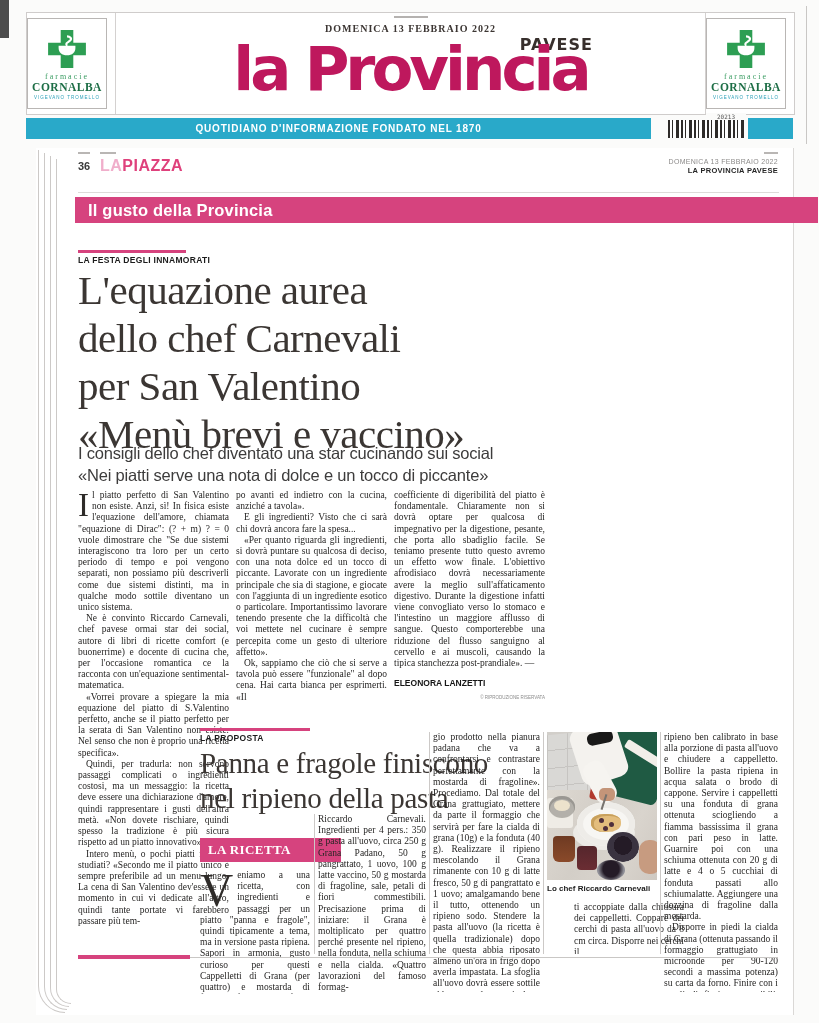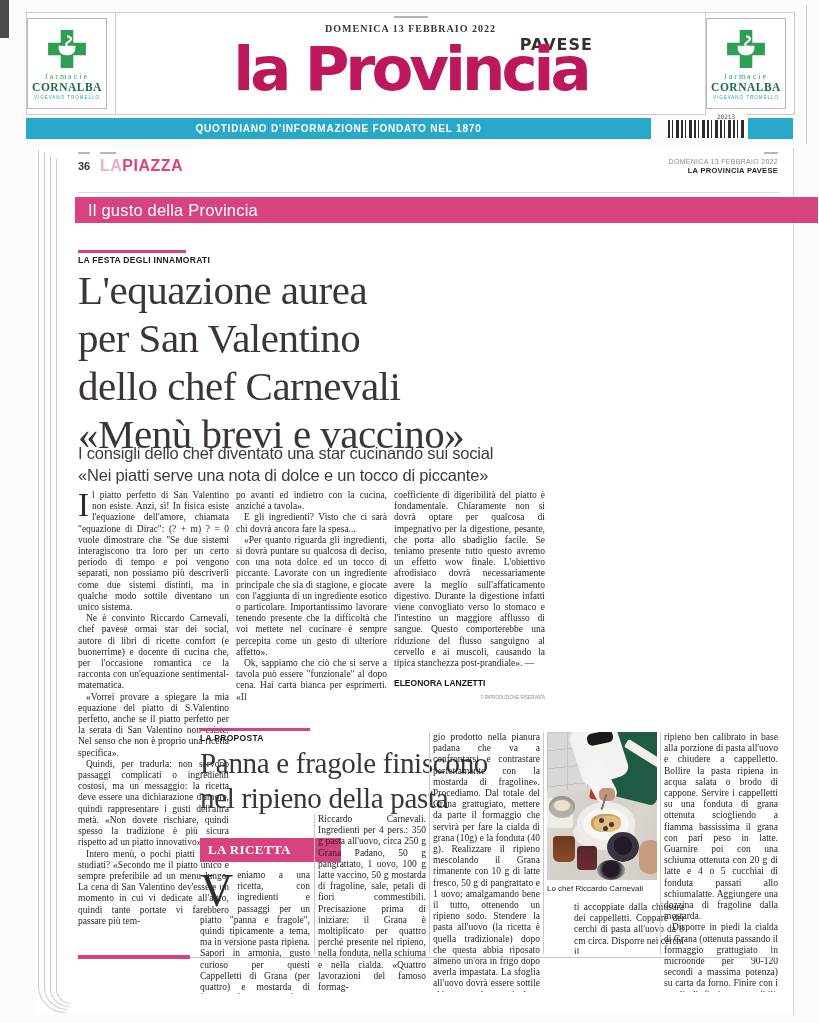--- a/index.html
+++ b/index.html
@@ -42,21 +42,21 @@
   .pg-num{left:42px;top:12px;font-size:11px;font-weight:bold;color:#3a3a3a;}
   .section{left:64px;top:9px;font-size:16px;font-weight:bold;letter-spacing:.5px;}
   .section .la{color:#f0aecb;}
   .section .pz{color:#df417c;}
   .hdr-right{right:15px;top:9px;text-align:right;line-height:9px;}
   .hdr-date{font-size:7px;color:#8d8b8a;letter-spacing:.3px;}
   .hdr-paper{font-size:7.5px;font-weight:bold;color:#262626;letter-spacing:.3px;}
   .hdr-rule{left:42px;top:44px;right:14px;height:1px;background:#dddbd9;}
 
   .gusto-banner{left:39px;top:49px;width:730px;height:26px;background:#d6437e;color:#fff;
-    font-weight:normal;font-size:16.5px;display:flex;align-items:center;padding-left:13px;letter-spacing:.2px;}
+    font-weight:bold;font-size:16.5px;display:flex;align-items:center;padding-left:13px;letter-spacing:.2px;}
 
   
   .kbar{height:3px;background:#d6437e;}
   .kicker{font-size:8.5px;font-weight:bold;color:#1c1c1c;letter-spacing:.3px;}
   .headline1{left:42px;top:118px;width:480px;font-family:"Liberation Serif",serif;font-size:41px;line-height:48px;color:#3b3633;letter-spacing:-.5px;}
   .subhead{left:42px;top:294px;width:490px;font-size:16.5px;line-height:22px;color:#3d3c3c;letter-spacing:-.2px;}
 
   .bodycol{font-family:"Liberation Serif",serif;font-size:9.5px;line-height:11.2px;text-align:justify;color:#262524;overflow:hidden;}
   .bodycol p{margin:0;text-indent:8px;}
   .bodycol p.first{text-indent:0;}
@@ -72,21 +72,21 @@
   
   .headline2{left:164px;top:598px;width:340px;font-family:"Liberation Serif",serif;font-size:29px;line-height:35px;color:#3b3633;letter-spacing:-.3px;}
   .ricetta-box{left:164px;top:690px;width:133px;height:24px;background:#d6437e;color:#fff;
     font-family:"Liberation Serif",serif;font-weight:bold;font-size:13px;display:flex;align-items:center;padding-left:8px;letter-spacing:.4px;}
   .colA{left:164px;top:722px;width:110px;height:124px;}
   .colB{left:282px;top:666px;width:108px;height:178px;}
   .colC{left:397px;top:584px;width:107px;height:260px;}
   .colD{left:538px;top:754px;width:110px;height:52px;}
   .colE{left:628px;top:584px;width:114px;height:260px;}
   .vrule{position:absolute;width:1px;background:#ccc9c7;}
-  .caption{left:511px;top:736px;width:110px;font-size:8px;font-weight:normal;color:#1a1a1a;}
+  .caption{left:511px;top:736px;width:110px;font-size:8px;font-weight:bold;color:#1a1a1a;}
 
   .bot-gray{left:42px;top:809px;width:700px;height:1px;background:#c9c7c5;}
   .bot-pink{left:42px;top:807px;width:112px;height:4px;background:#d6437e;}
 
   
   .photo{left:511px;top:584px;width:110px;height:148px;overflow:hidden;background:#d2cfca;}
   .ph{position:absolute;}
   .tiles{left:0;top:0;width:64px;height:70px;background:
      repeating-linear-gradient(0deg,#c6c4c1 0 1px,transparent 1px 18px),
      repeating-linear-gradient(90deg,#c6c4c1 0 1px,transparent 1px 20px),#d9d8d5;transform:skewY(-6deg);}
@@ -179,22 +179,22 @@
     </div>
     <div class="abs hdr-rule"></div>
 
     <div class="abs gusto-banner">Il gusto della Provincia</div>
 
     <div class="abs kbar" style="left:42px;top:102px;width:108px;"></div>
     <div class="abs kicker" style="left:42px;top:107px;">LA FESTA DEGLI INNAMORATI</div>
 
     <div class="abs headline1">
       <div>L'equazione aurea</div>
+      <div>dello chef Carnevali</div>
       <div>per San Valentino</div>
-      <div>dello chef Carnevali</div>
       <div>«Menù brevi e vaccino»</div>
     </div>
     <div class="abs subhead">
       <div>I consigli dello chef diventato una star cucinando sui social</div>
       <div>«Nei piatti serve una nota di dolce e un tocco di piccante»</div>
     </div>
 
     <div class="abs bodycol col1">
       <p class="first"><span class="dropcap">I</span><span>l piatto perfetto di San Valentino non esiste. Anzi, sì! In fisica esiste l'equazione dell'amore, chiamata "equazione di Dirac": (? + m) ? = 0 vuole dimostrare che "Se due sistemi interagiscono tra loro per un certo periodo di tempo e poi vengono separati, non possiamo più descriverli come due sistemi distinti, ma in qualche modo sottile diventano un unico sistema.</span></p>
       <p>Ne è convinto Riccardo Carnevali, chef pavese ormai star dei social, autore di libri di ricette comfort (e buonerrime) e docente di cucina che, per l'occasione romantica ce la racconta con un'equazione sentimental-matematica.</p>

